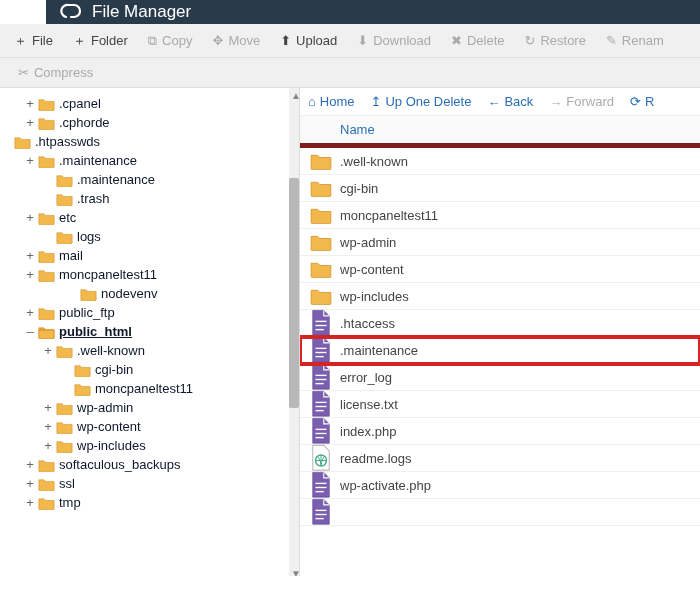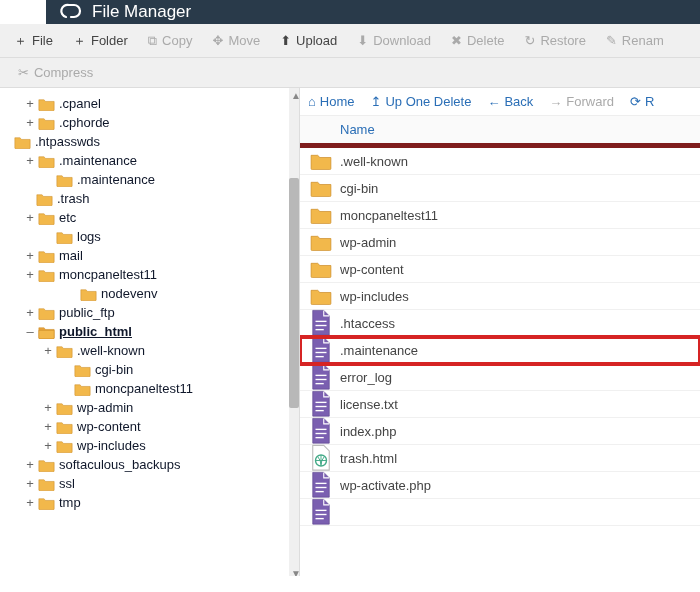--- a/index.html
+++ b/index.html
@@ -137,21 +137,21 @@
         </li>
         <li class="tree-item" style="padding-left: 42px;">
           <span class="toggle"></span>
           <span class="folder-icon">
             <svg viewBox="0 0 20 16">
               <path d="M1 3 h6 l2 2 h10 v10 a1 1 0 0 1 -1 1 H2 a1 1 0 0 1 -1 -1 z" fill="#f2b84b" stroke="#c8871e" stroke-width="0.6"></path>
             </svg>
           </span>
           <span class="tree-label">.maintenance</span>
         </li>
-        <li class="tree-item" style="padding-left: 22px;">
+        <li class="tree-item" style="padding-left: 42px;">
           <span class="toggle"></span>
           <span class="folder-icon">
             <svg viewBox="0 0 20 16">
               <path d="M1 3 h6 l2 2 h10 v10 a1 1 0 0 1 -1 1 H2 a1 1 0 0 1 -1 -1 z" fill="#f2b84b" stroke="#c8871e" stroke-width="0.6"></path>
             </svg>
           </span>
           <span class="tree-label">.trash</span>
         </li>
         <li class="tree-item" style="padding-left: 24px;">
           <span class="toggle">+</span>
@@ -439,21 +439,21 @@
           <span class="file-name">index.php</span>
         </div>
         <div class="file-row">
           <span class="file-icon">
             <svg viewBox="0 0 16 20">
               <path d="M2 1 h8 l4 4 v14 H2 z" fill="#fff" stroke="#bbb" stroke-width="0.8"></path>
               <circle cx="8" cy="12" r="4" fill="none" stroke="#4a8" stroke-width="1"></circle>
               <path d="M4 12 h8 M8 8 v8 M5.5 9 q2.5 3 2.5 6 M10.5 9 q-2.5 3 -2.5 6" fill="none" stroke="#4a8" stroke-width="0.7"></path>
             </svg>
           </span>
-          <span class="file-name">trash.html</span>
+          <span class="file-name">readme.logs</span>
         </div>
         <div class="file-row">
           <span class="file-icon">
             <svg viewBox="0 0 16 20">
               <path d="M2 1 h8 l4 4 v14 H2 z" fill="#7a5fb0" stroke="#5d4690" stroke-width="0.5"></path>
               <path d="M10 1 v4 h4" fill="none" stroke="#fff" stroke-width="0.8"></path>
               <line x1="4" y1="9" x2="12" y2="9" stroke="#fff" stroke-width="1"></line>
               <line x1="4" y1="12" x2="12" y2="12" stroke="#fff" stroke-width="1"></line>
               <line x1="4" y1="15" x2="10" y2="15" stroke="#fff" stroke-width="1"></line>
             </svg>

